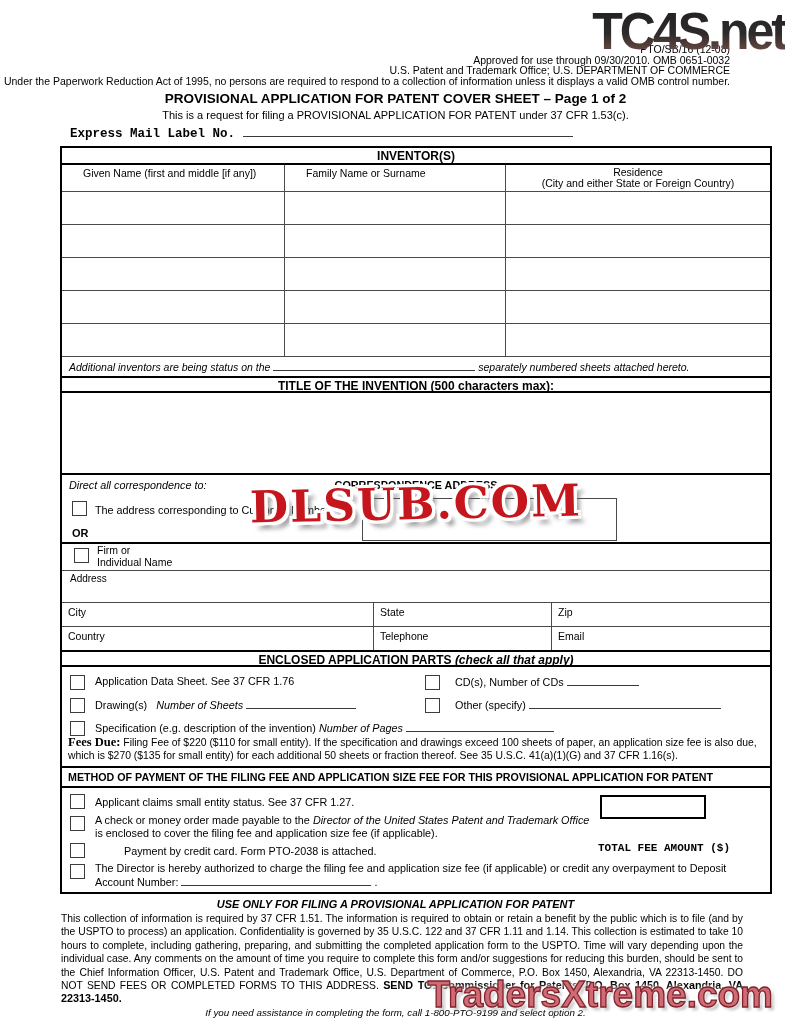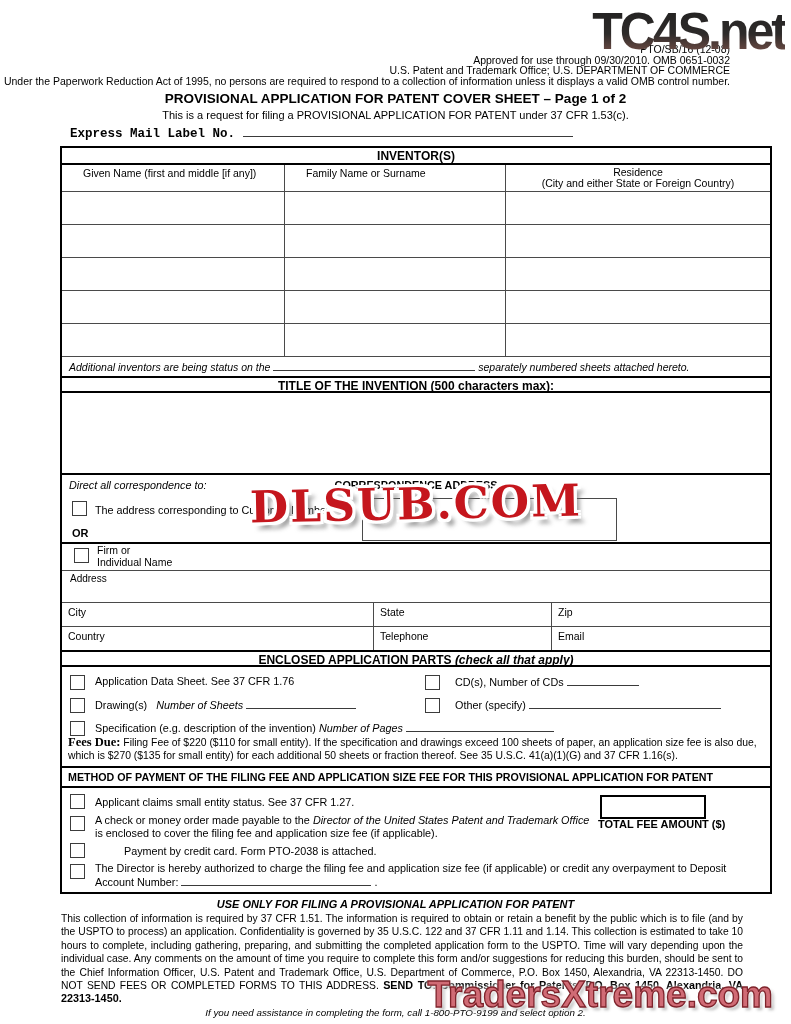--- a/index.html
+++ b/index.html
@@ -75,21 +75,21 @@
   .encl-body .lbl { position:absolute; font-size:10.8px; }
   .encl-body .lbl.l { left:33px; } .encl-body .lbl.r { left:393px; }
   .it { font-style:italic; }
   .fees { padding:1px 6px 4px 6px; font-size:10.4px; line-height:13px; border-bottom:2px solid #000; }
   .fees-label { font-family:"Liberation Serif", serif; font-weight:bold; font-size:12.5px; }
   .method-hd { height:20px; line-height:19px; font-weight:bold; font-size:10.7px; padding-left:6px; border-bottom:2px solid #000; }
   .pay-body { position:relative; height:104px; }
   .pay-body .cb { left:8px; }
   .pay-body .lbl { position:absolute; left:33px; font-size:10.8px; line-height:13px; }
   .feebox { position:absolute; left:538px; top:7px; width:106px; height:24px; border:2px solid #000; background:#fff; }
-  .feelbl { position:absolute; left:536px; top:30px; font-weight:bold; font-size:11px; }
+  .feelbl { position:absolute; left:536px; top:54px; font-weight:bold; font-size:11px;font-family:Liberation Mono, monospace; }
   
   .use-only { text-align:center; font-weight:bold; font-style:italic; font-size:11px; margin-top:4px; }
   .fineprint { margin:2px 48px 0 61px; text-align:justify; font-size:10.3px; line-height:13.4px; }
   .sendto { font-weight:bold; font-size:10.8px; }
   .assist { text-align:center; font-style:italic; font-size:9.8px; margin-top:1px; }
 </style>
 </head>
 <body>
 
 <div class="page">

